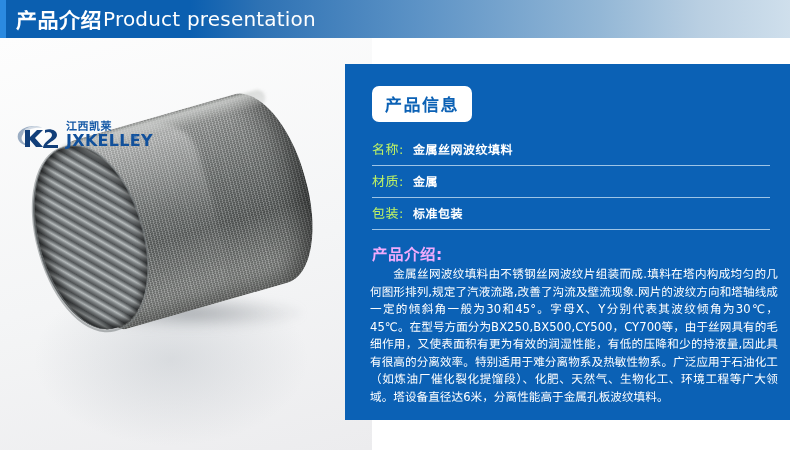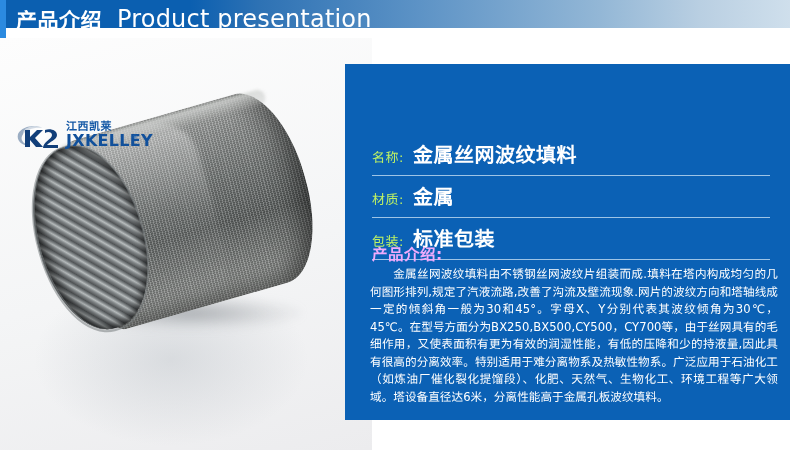--- a/index.html
+++ b/index.html
@@ -14,21 +14,21 @@
     font-family: "DejaVu Sans", "Liberation Sans", sans-serif;
     position: relative;
   }
 
   
   .header-band {
     position: absolute;
     left: 0;
     top: 0;
     width: 790px;
-    height: 28px;
+    height: 38px;
     background: linear-gradient(to right,
         #1e7fd4 0px, #1e7fd4 6px,
         #0b5fb0 6px, #0b5fb0 190px,
         #2e72b4 260px, #5d93c6 420px,
         #93b7d6 600px, #b9cfe2 700px, #cfdfec 790px);
   }
   .header-accent {
     position: absolute;
     left: 0;
     top: 0;
@@ -46,23 +46,23 @@
     white-space: nowrap;
   }
   .header-title-cn {
     color: #ffffff;
     font-size: 21px;
     font-weight: bold;
     letter-spacing: 0.5px;
   }
   .header-title-en {
     color: #ffffff;
-    font-size: 24px;
+    font-size: 20px;
     font-weight: normal;
-    margin-left: 15px;
+    margin-left: 1px;
     letter-spacing: 0.2px;
   }
 
   
   .photo-area {
     position: absolute;
     left: 0;
     top: 38px;
     width: 372px;
     height: 412px;
@@ -236,21 +236,21 @@
     white-space: nowrap;
   }
   .spec-label {
     color: #bef264;
     font-size: 13px;
     font-weight: normal;
     letter-spacing: 0.5px;
   }
   .spec-value {
     color: #ffffff;
-    font-size: 20px;
+    font-size: 12px;
     font-weight: bold;
     letter-spacing: 0.5px;
     margin-left: 4px;
     text-align: right;
   }
 
   .desc-heading {
     position: absolute;
     left: 27px;
     top: 178px;
@@ -309,20 +309,21 @@
     <div class="logo-text">
       <div class="logo-cn">江西凯莱</div>
       <div class="logo-en">JXKELLEY</div>
     </div>
     <div class="logo-reg">®</div>
   </div>
 </div>
 
 <div class="info-panel">
 
+  <div class="info-badge">产品信息</div>
 
   <div class="spec-list">
     <div class="spec-row">
       <span class="spec-label">名称:</span>
       <span class="spec-value">金属丝网波纹填料</span>
     </div>
     <div class="spec-row">
       <span class="spec-label">材质:</span>
       <span class="spec-value">金属</span>
     </div>

